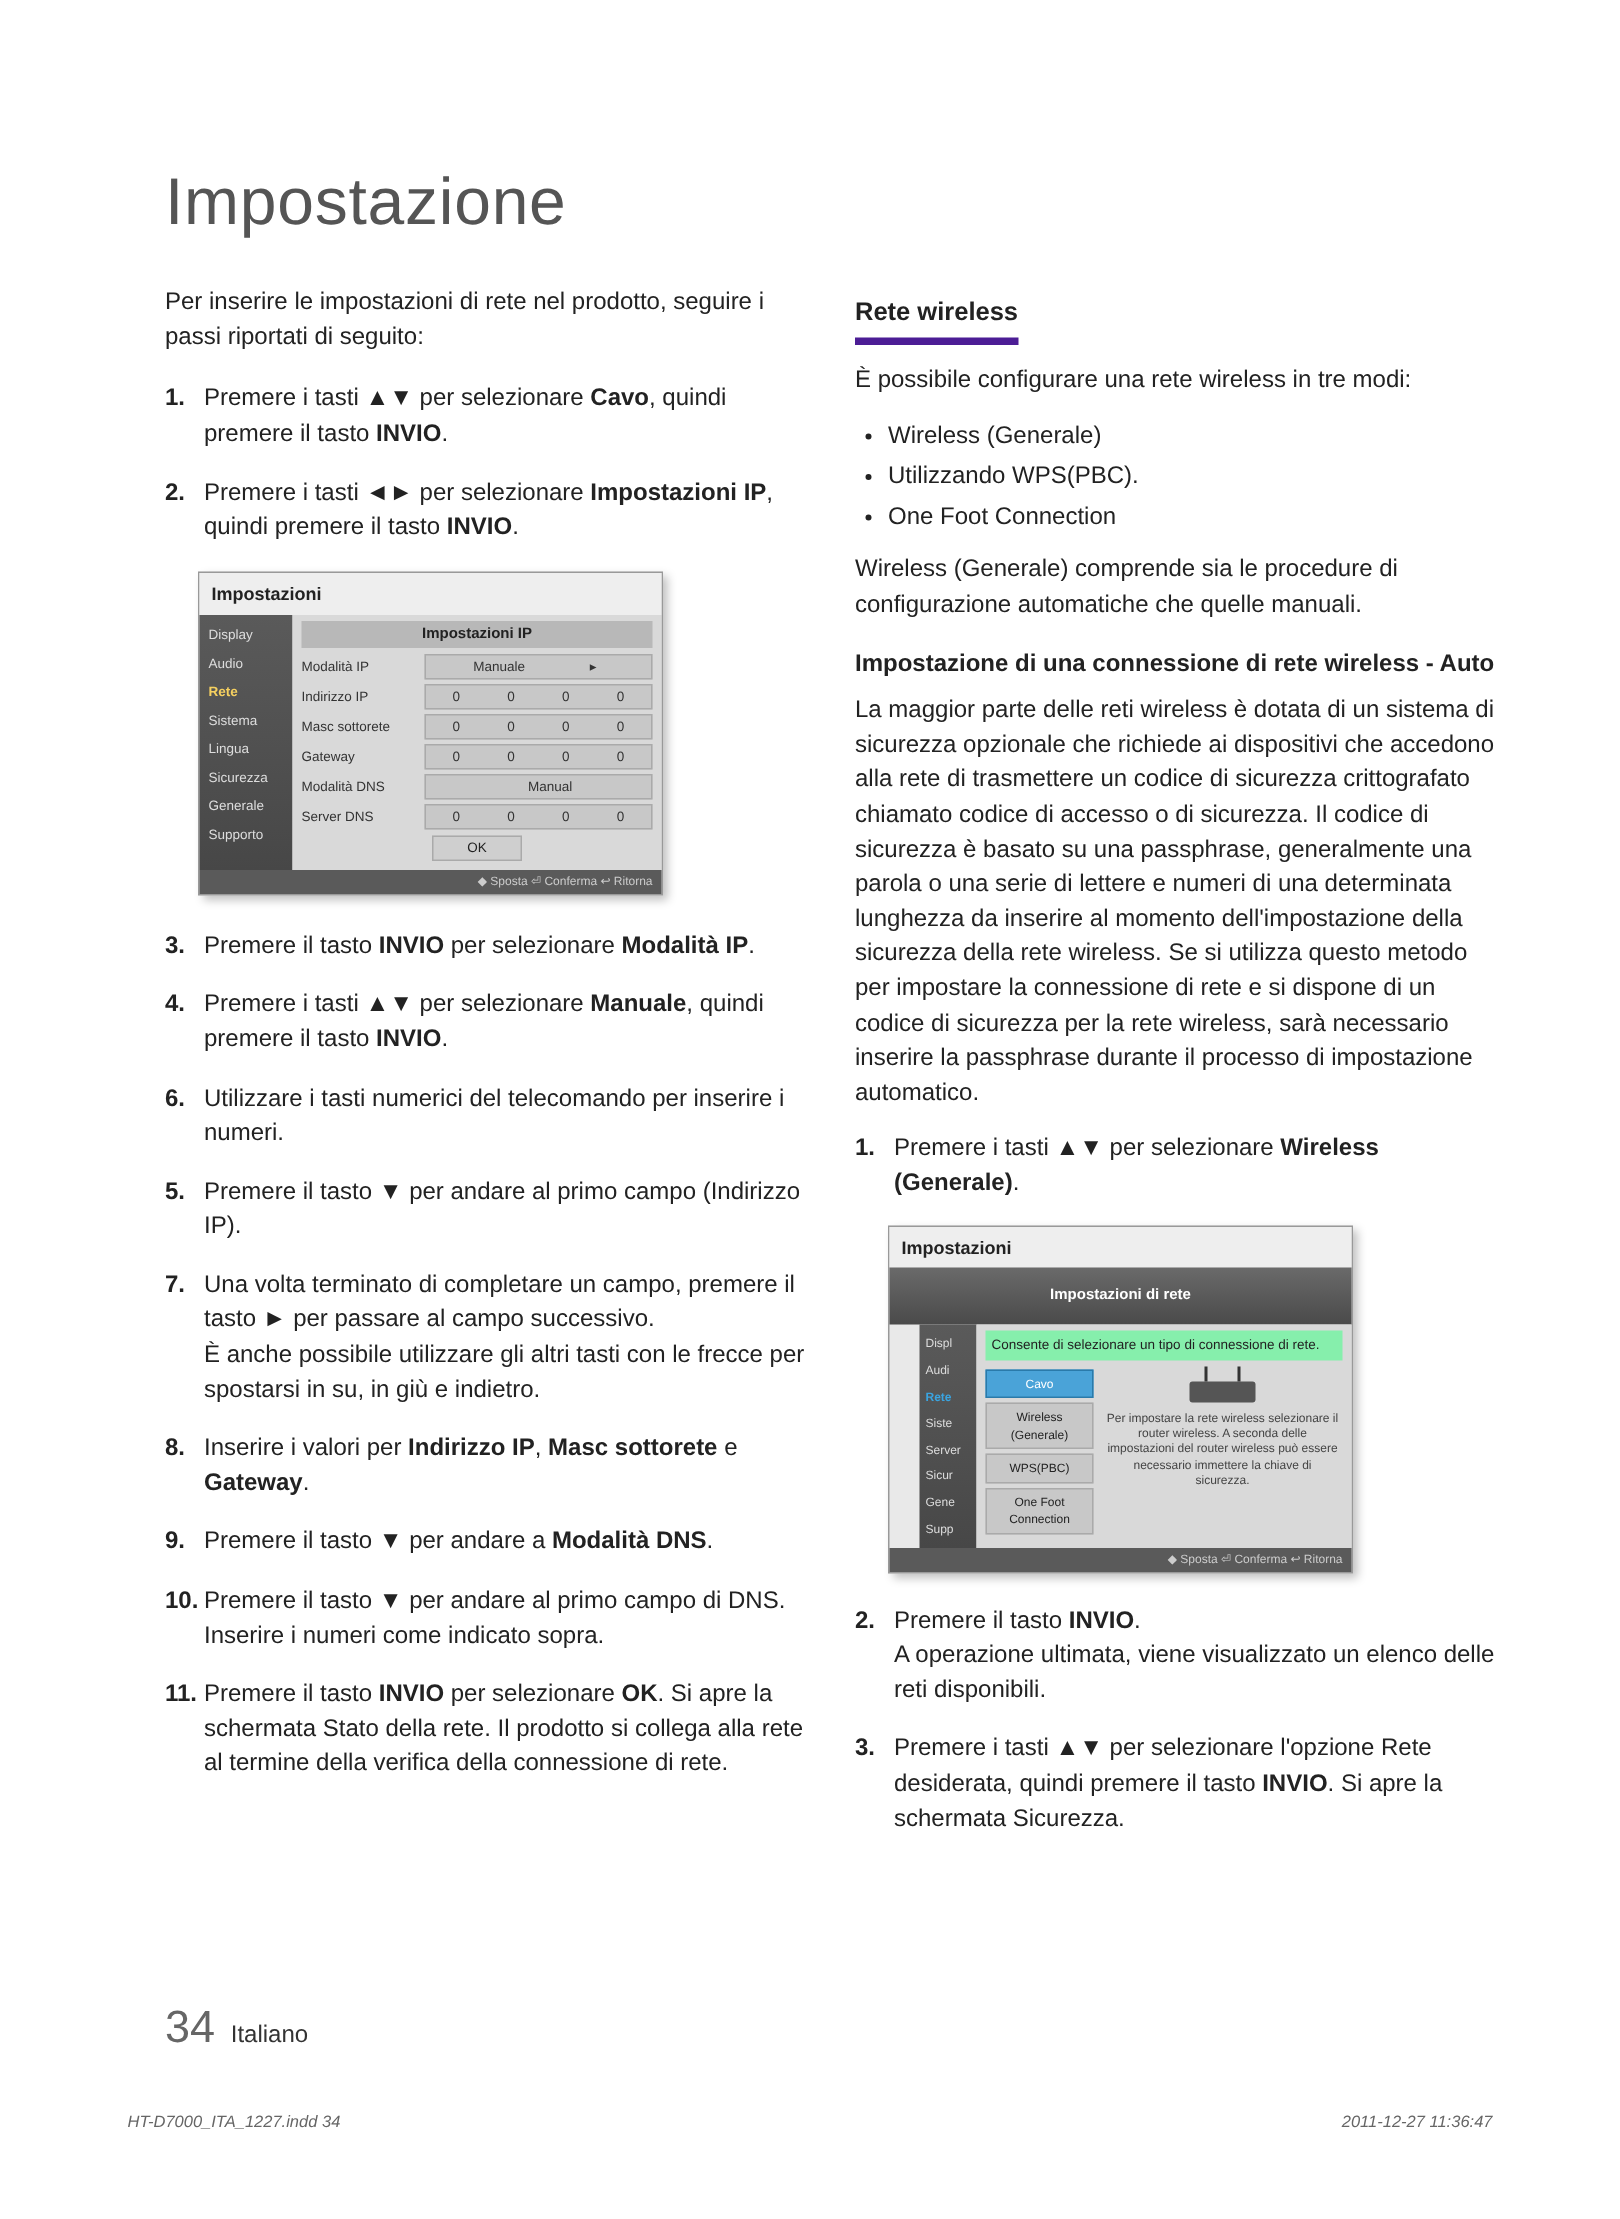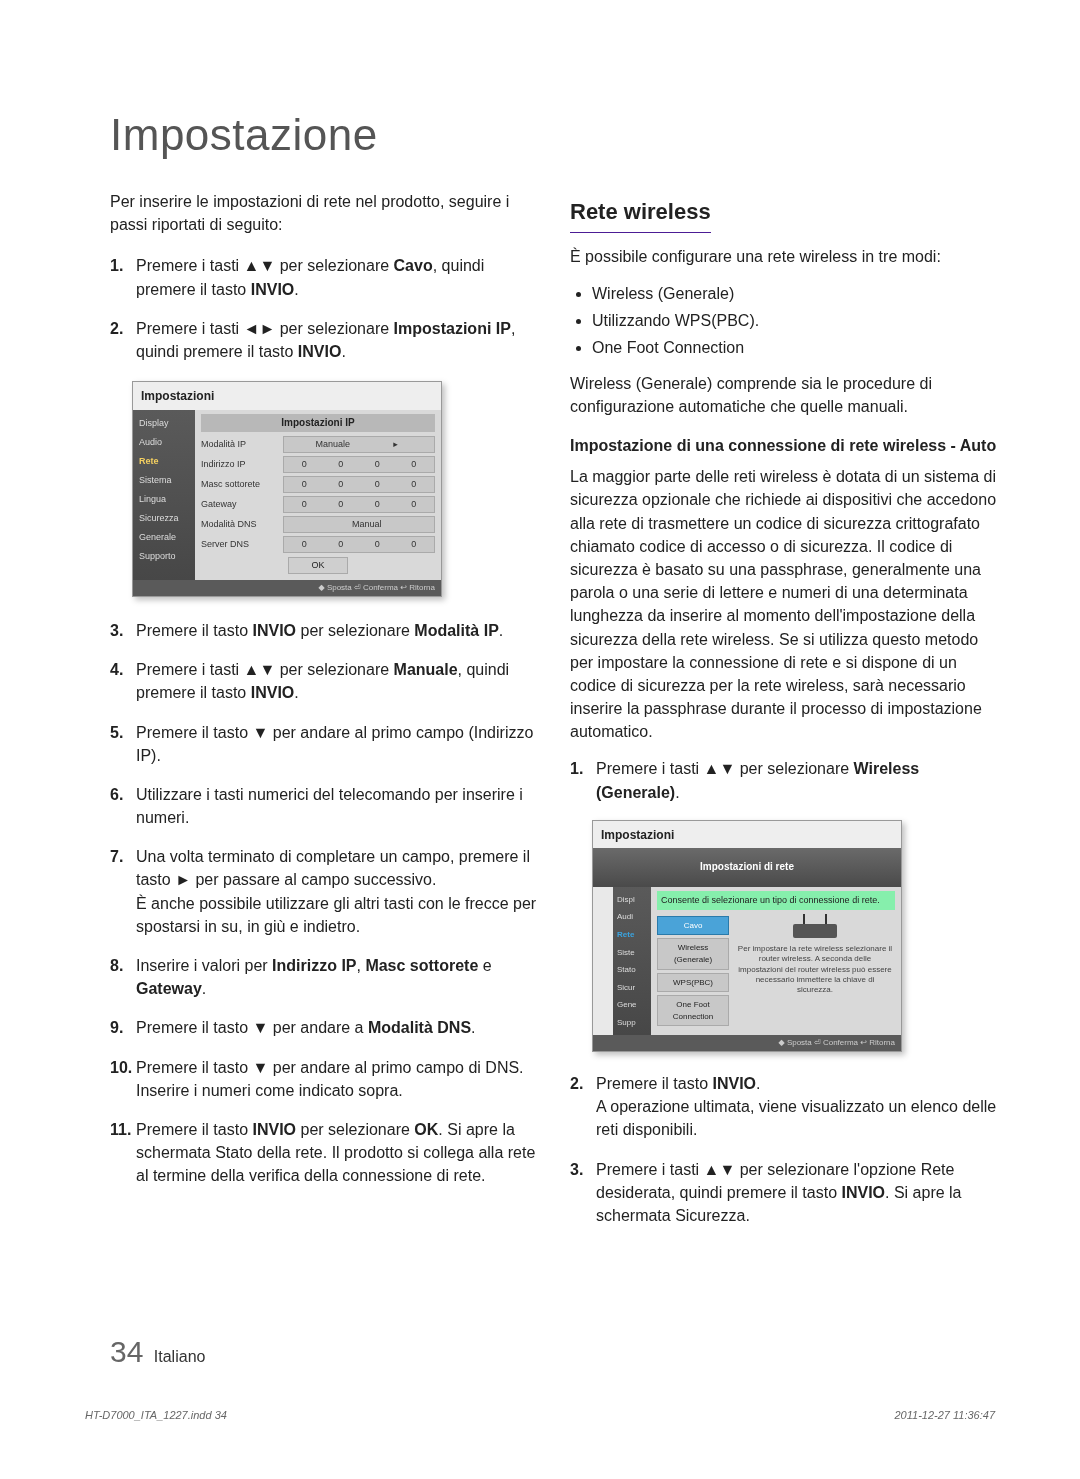--- a/index.html
+++ b/index.html
@@ -32,24 +32,24 @@
   ol.steps > li::before {
     content: attr(data-num) ".";
     position: absolute;
     left: -26px;
     font-weight: bold;
   }
   .b { font-weight: bold; }
   .arrow { font-weight: bold; }
   .h3 {
     font-weight: bold;
-    font-size: 22px;
+    font-size: 17px;
     margin: 6px 0 12px 0;
     padding-bottom: 4px;
-    border-bottom: 1px solid #4c1d95;
+    border-bottom: 5px solid #4c1d95;
     display: inline-block;
   }
   .h4 { font-weight: bold; font-size: 16px; margin: 16px 0 8px 0; }
   ul.bul { list-style: disc; padding-left: 22px; margin-bottom: 12px; }
   ul.bul li { margin-bottom: 4px; }
   .block { margin-bottom: 14px; }
 
   
   .shot {
     width: 310px;
@@ -249,24 +249,24 @@
         <div class="foot">◆ Sposta   ⏎ Conferma   ↩ Ritorna</div>
       </div>
 
       <ol class="steps">
         <li data-num="3">
           <span>Premere il tasto </span><span class="b">INVIO</span><span> per selezionare </span><span class="b">Modalità IP</span><span>.</span>
         </li>
         <li data-num="4">
           <span>Premere i tasti </span><span class="arrow">▲▼</span><span> per selezionare </span><span class="b">Manuale</span><span>, quindi premere il tasto </span><span class="b">INVIO</span><span>.</span>
         </li>
+        <li data-num="6">Utilizzare i tasti numerici del telecomando per inserire i numeri.</li>
         <li data-num="5">
           <span>Premere il tasto </span><span class="arrow">▼</span><span> per andare al primo campo (Indirizzo IP).</span>
         </li>
-        <li data-num="6">Utilizzare i tasti numerici del telecomando per inserire i numeri.</li>
         <li data-num="7">
           <span>Una volta terminato di completare un campo, premere il tasto </span><span class="arrow">►</span><span> per passare al campo successivo.</span><br>
           <span>È anche possibile utilizzare gli altri tasti con le frecce per spostarsi in su, in giù e indietro.</span>
         </li>
         <li data-num="8">
           <span>Inserire i valori per </span><span class="b">Indirizzo IP</span><span>, </span><span class="b">Masc sottorete</span><span> e </span><span class="b">Gateway</span><span>.</span>
         </li>
         <li data-num="9">
           <span>Premere il tasto </span><span class="arrow">▼</span><span> per andare a </span><span class="b">Modalità DNS</span><span>.</span>
         </li>
@@ -299,21 +299,21 @@
 
       <div class="shot2">
         <div class="sh-title">Impostazioni</div>
         <div class="bar">Impostazioni di rete</div>
         <div class="sh-body">
           <div class="sh-side">
             <div>Displ</div>
             <div>Audi</div>
             <div class="sel">Rete</div>
             <div>Siste</div>
-            <div>Stato</div>
+            <div>Server</div>
             <div>Sicur</div>
             <div>Gene</div>
             <div>Supp</div>
           </div>
           <div class="sh-main">
             <div class="desc">Consente di selezionare un tipo di connessione di rete.</div>
             <div class="opts">
               <div class="optcol">
                 <div class="cur">Cavo</div>
                 <div>Wireless (Generale)</div>

